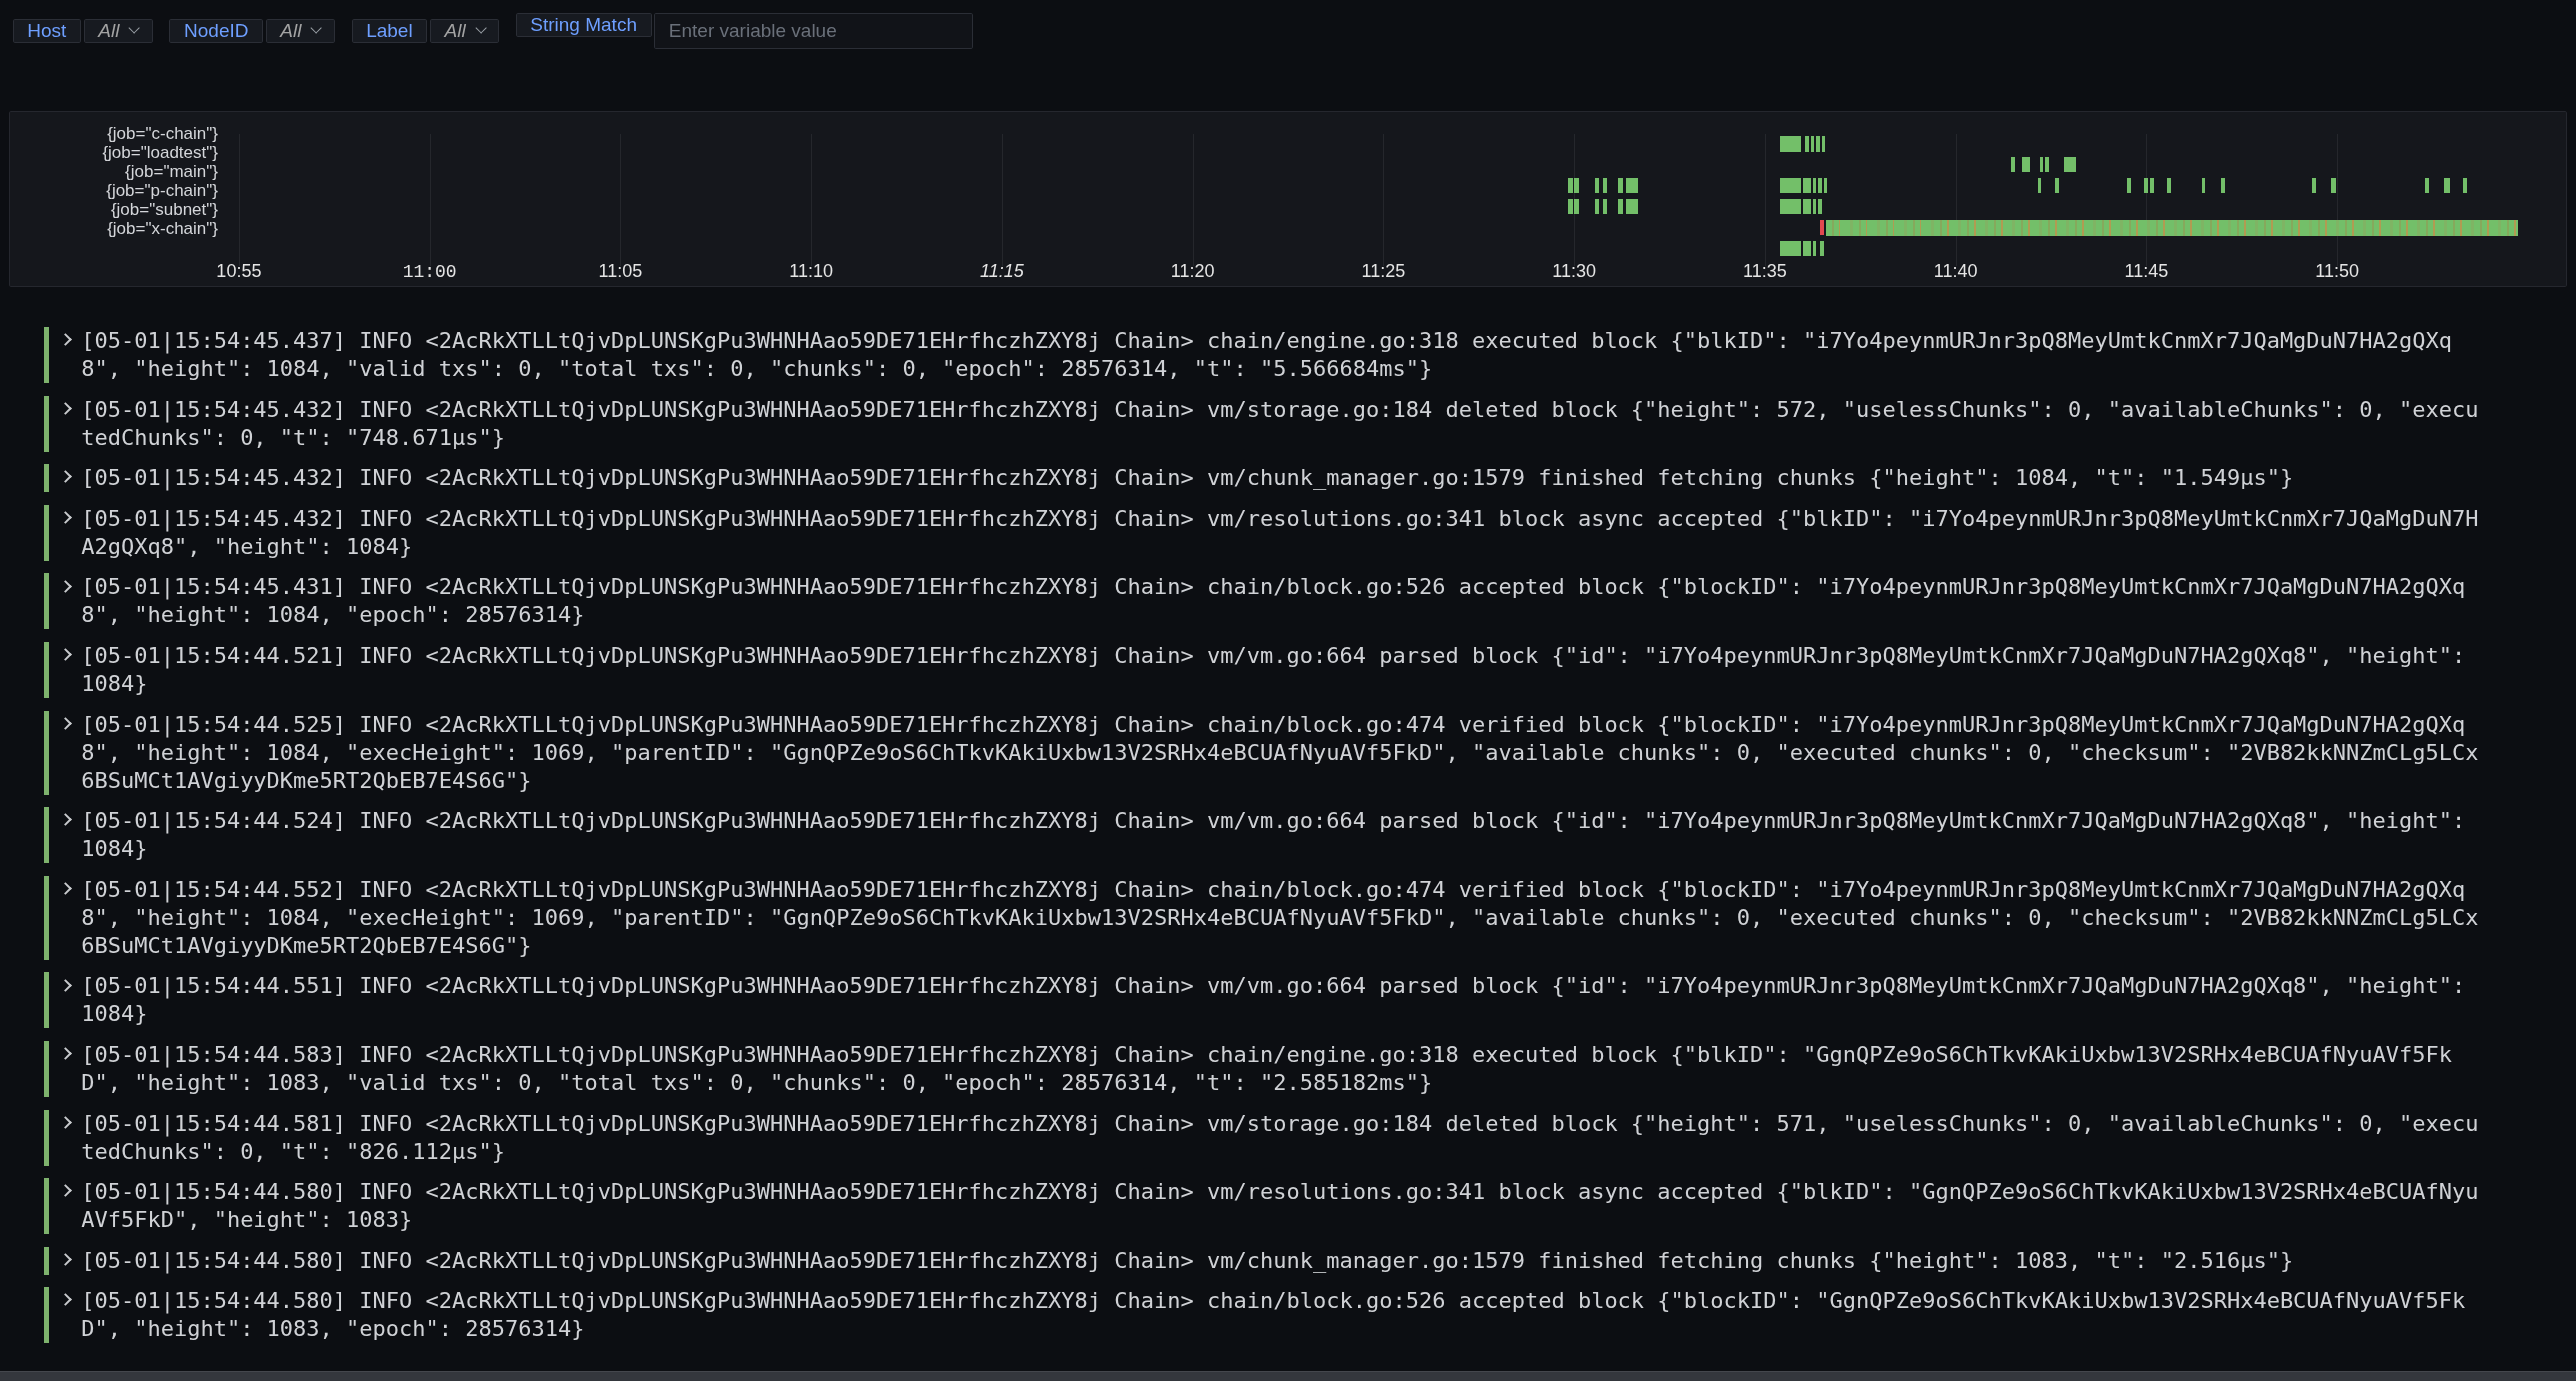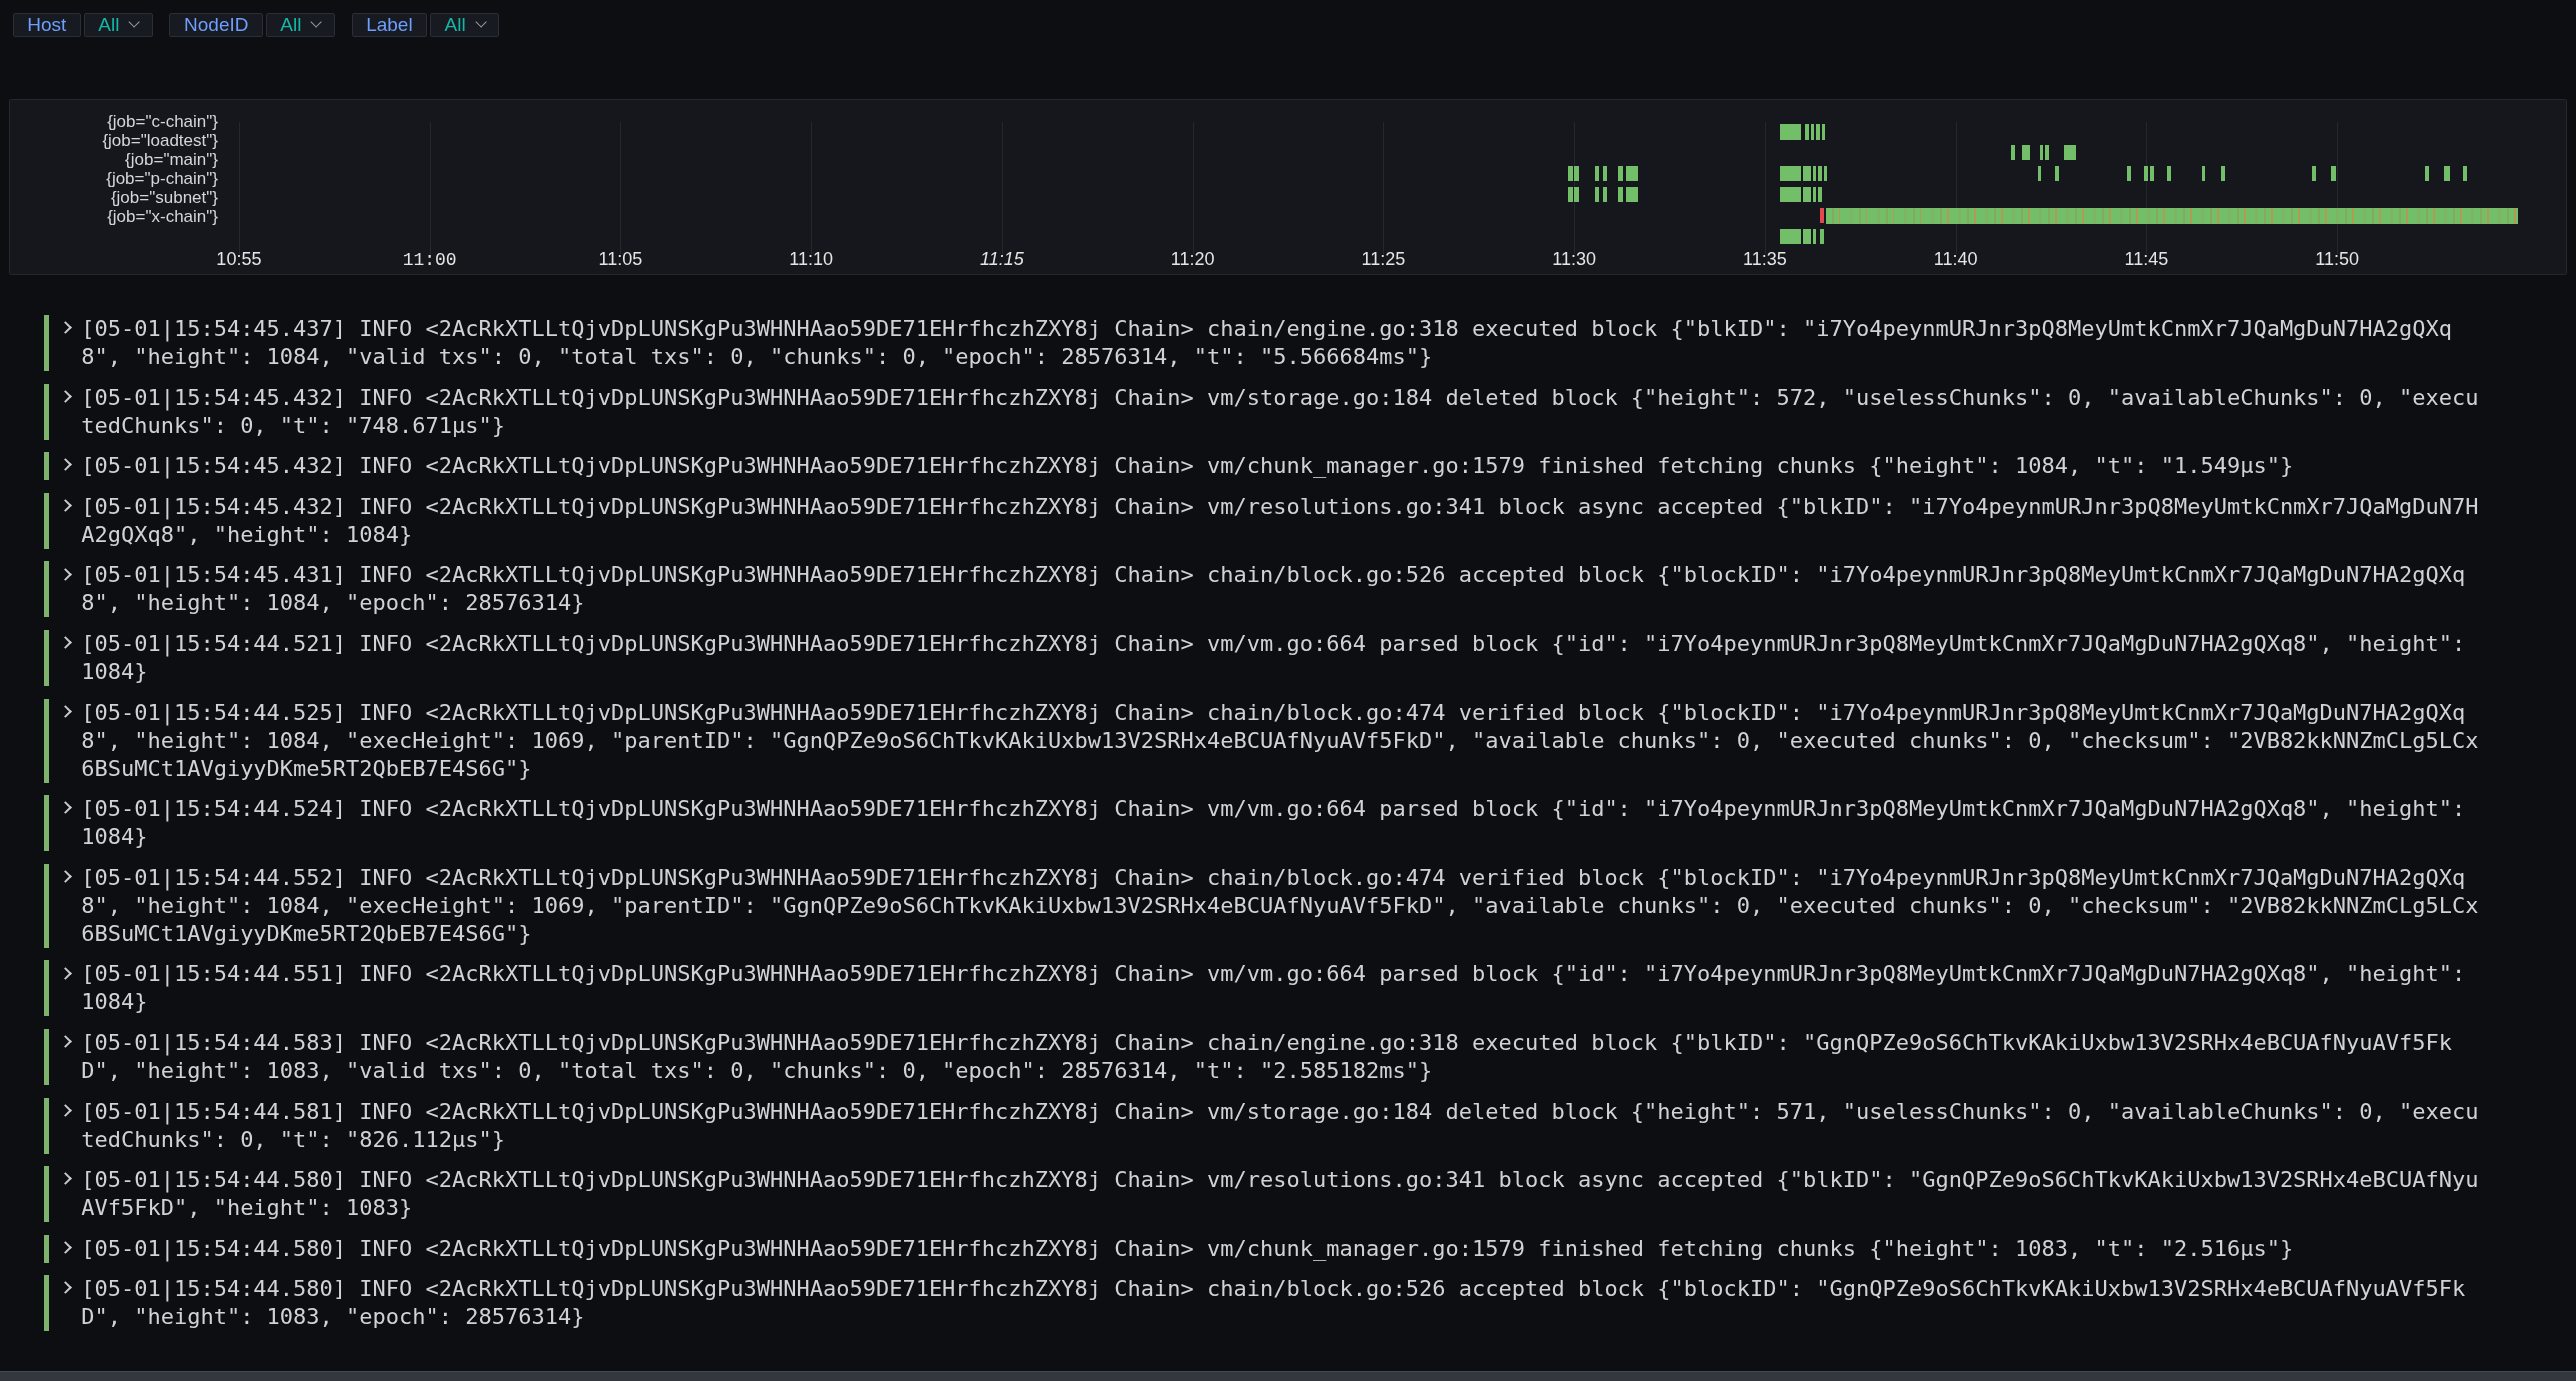--- a/index.html
+++ b/index.html
@@ -16,21 +16,21 @@
     padding:12.7px 12.7px 0 12.7px; gap:16.3px;
   }
   .pair{ display:flex; gap:2.7px; }
   .chip{
     height:24px; display:flex; align-items:center;
     padding:0 13.6px; border:0.9px solid #2b2e36; border-radius:1.8px;
     background:#171a20; font-size:19px; font-weight:500;
     white-space:nowrap;
   }
   .label-chip{ color:#6e9fff; }
-  .value-chip{ color:#14b8a6; cursor:pointer; }
+  .value-chip{ color:#a3a3a3; cursor:pointer;font-style:italic; }
   .chev{
     width:8.2px; height:8.2px; margin-left:11px; margin-top:-4.5px;
     border-right:1.8px solid #9aa0a6; border-bottom:1.8px solid #9aa0a6;
     transform:rotate(45deg);
   }
   .var-input{
     width:319px; height:36px; background:#111318;
     border:0.9px solid #2b2e36; border-radius:1.8px;
     color:#d5d7db; font-size:19px; padding:0 13.6px;
     font-family:"Liberation Sans", sans-serif;
@@ -118,20 +118,24 @@
         <span>All</span>
         <span class="chev"></span>
       </div>
     </div>
     <div class="pair">
       <div class="chip label-chip">Label</div>
       <div class="chip value-chip">
         <span>All</span>
         <span class="chev"></span>
       </div>
+    </div>
+    <div class="pair">
+      <div class="chip label-chip">String Match</div>
+      <input class="var-input" type="text" placeholder="Enter variable value" style="">
     </div>
   </div>
 
   <div class="chart-panel">
     <div class="plot" id="plot">
       <ul class="legend" id="legend">
           <li>{job="c-chain"}</li>
           <li>{job="loadtest"}</li>
           <li>{job="main"}</li>
           <li>{job="p-chain"}</li>

